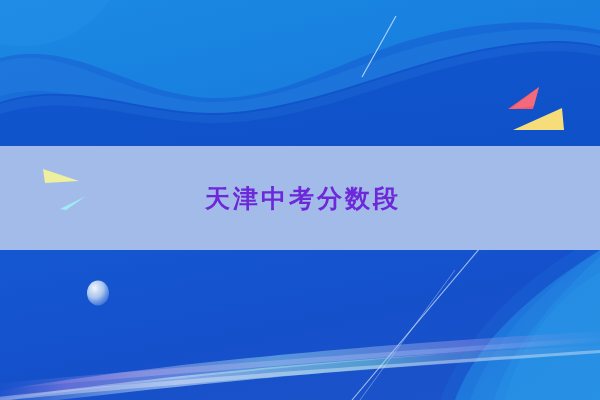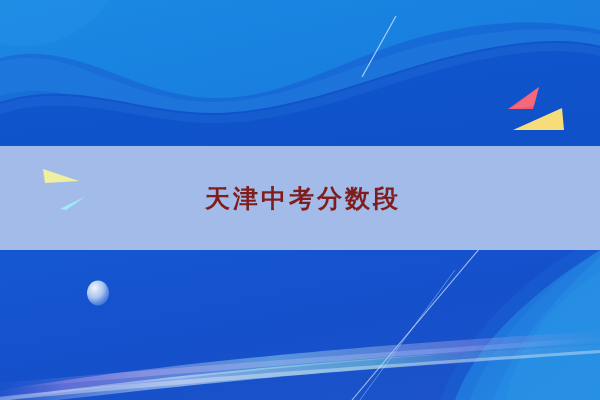--- a/index.html
+++ b/index.html
@@ -52,21 +52,21 @@
     position: absolute;
     left: 0;
     top: 0;
     width: 600px;
     height: 104px;
     display: flex;
     align-items: center;
     justify-content: center;
     font-size: 25px;
     font-weight: bold;
-    color: #7f1d1d;
+    color: #6d28d9;
     letter-spacing: 3px;
     line-height: 1;
     padding-left: 6px;
     box-sizing: border-box;
   }
 
   
   .bottom-section {
     position: absolute;
     left: 0;

